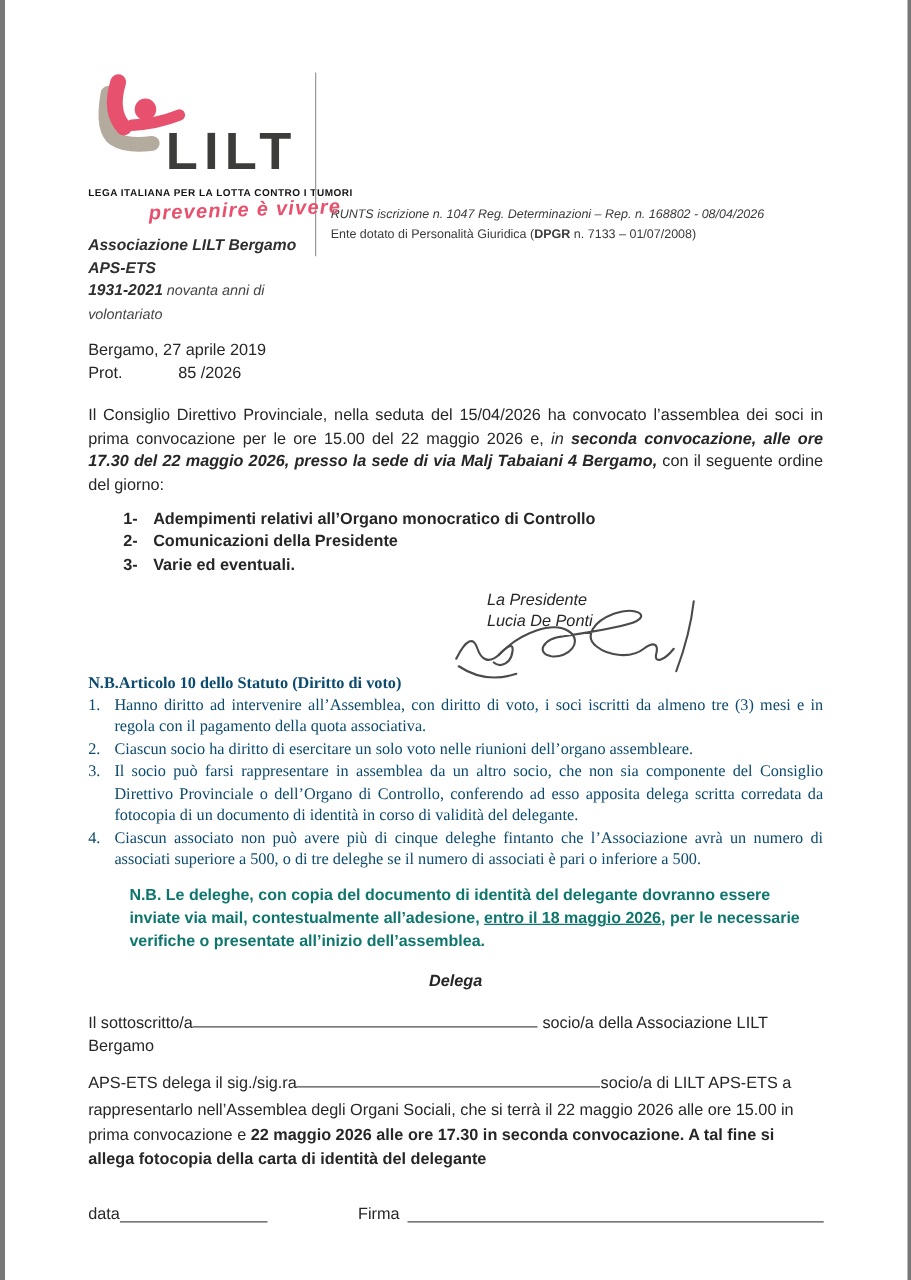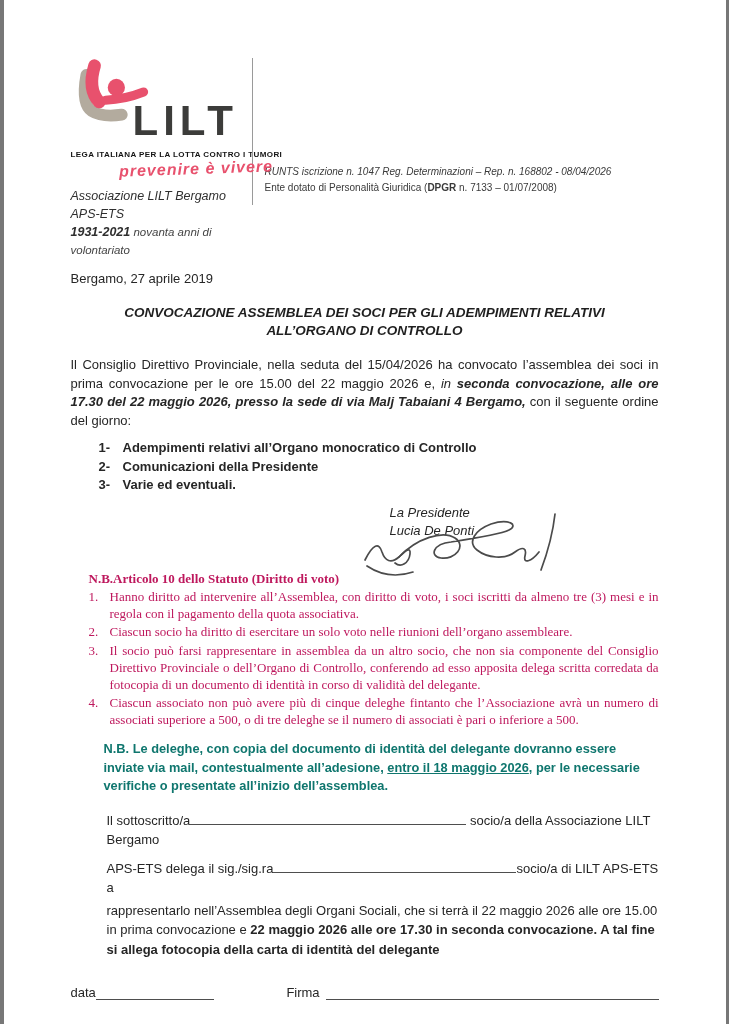--- a/index.html
+++ b/index.html
@@ -33,21 +33,21 @@
   .logo-bar {
     font-size:8px; font-weight:bold; color:#141414; letter-spacing:0.4px;
     margin-top:2px; white-space:nowrap;
   }
   .logo-slogan {
     font-size:16px; font-weight:bold; font-style:italic;
     color:#e8516d; letter-spacing:1px;
     margin:1px 0 0 48px; transform:rotate(-2deg); width:max-content;
   }
   .assoc { margin-top:9px; font-size:12.5px; line-height:1.45; color:#2f2f2f; }
-  .assoc-line1 { font-weight:normal; font-style:italic; }
+  .assoc-line1 { font-weight:bold; font-style:italic; }
   .assoc-years { font-weight:bold; font-style:italic; }
   .assoc-rest { font-style:italic; font-size:11.5px; color:#444; }
 
   
   .date-block { margin-top:10px; line-height:1.4; }
   .prot-line .prot-label { display:inline-block; width:72px; }
   .title {
     text-align:center; font-weight:bold; font-style:italic;
     font-size:13.5px; line-height:1.35; margin-top:16px; color:#1f1f1f;
   }
@@ -57,34 +57,34 @@
 
   .agenda { margin:9px 0 0 28px; font-weight:bold; line-height:1.4; }
   .agenda-row { display:flex; }
   .agenda-num { width:24px; flex-shrink:0; }
 
   .sig-block { position:relative; height:74px; margin-top:2px; }
   .sig-text { position:absolute; left:319px; top:8px; font-style:italic; line-height:1.35; z-index:2; }
   .sig-scrawl { position:absolute; left:288px; top:12px; z-index:3; pointer-events:none; }
 
   
-  .statute { font-family:"Liberation Serif", serif; font-size:13px; line-height:1.32; color:#be185d;margin-left:18px; }
+  .statute { font-family:"Liberation Serif", serif; font-size:13px; line-height:1.32; color:#0c4a6e; }
   .statute-heading { font-weight:bold; }
   .statute-item { display:flex; margin-top:1px; }
   .statute-num { width:21px; flex-shrink:0; }
   .statute-text { flex:1; text-align:justify; }
 
   .note {
     margin:12px 10px 0 33px; font-weight:bold; line-height:1.42; font-size:12.8px; color:#0f766e;
   }
   .note .underline { text-decoration:underline; }
 
   .delega-heading { text-align:center; font-weight:bold; font-style:italic; margin-top:15px; }
 
-  .form { margin-top:16px; line-height:1.5;margin-left:36px; }
+  .form { margin-top:16px; line-height:1.5; }
   .blank { display:inline-block; border-bottom:1px solid #4e4e4e; height:13px; vertical-align:baseline; }
   .blank-1 { width:276px; }
   .blank-2 { width:243px; }
   .form-line1 { margin-bottom:9px; }
   .form-body { margin-top:3px; }
   .form-body .b { font-weight:bold; }
 
   .datafirma { display:flex; margin-top:26px; align-items:flex-end; }
   .blank-data { width:130px; }
   .firma-label { margin-left:72px; margin-right:6px; }
@@ -115,26 +115,23 @@
     </div>
     <div class="header-divider"></div>
     <div class="header-right">
       <div class="registry-line1">RUNTS iscrizione n. 1047 Reg. Determinazioni – Rep. n. 168802 - 08/04/2026</div>
       <div><span>Ente dotato di Personalità Giuridica (</span><span class="registry-bold">DPGR</span><span> n. 7133 – 01/07/2008)</span></div>
     </div>
   </div>
 
   <div class="date-block">
     <div>Bergamo, 27 aprile 2019</div>
-  </div>
-
-  <div class="title">
-    <div>CONVOCAZIONE ASSEMBLEA DEI SOCI PER GLI ADEMPIMENTI RELATIVI</div>
-    <div>ALL’ORGANO DI CONTROLLO</div>
-  </div>
+    <div class="prot-line"><span class="prot-label">Prot.</span><span>85 /2026</span></div>
+  </div>
+
 
   <p class="intro"><span>Il Consiglio Direttivo Provinciale, nella seduta del 15/04/2026 ha convocato l’assemblea dei soci in prima convocazione per le ore 15.00 del 22 maggio 2026 e, </span><span class="it">in </span><span class="bi">seconda convocazione, alle ore 17.30 del 22 maggio 2026, presso la sede di via Malj Tabaiani 4 Bergamo,</span><span> con il seguente ordine del giorno:</span></p>
 
   <div class="agenda">
     <div class="agenda-row">
         <span class="agenda-num">1-</span>
         <span>Adempimenti relativi all’Organo monocratico di Controllo</span>
       </div>
     <div class="agenda-row">
         <span class="agenda-num">2-</span>
@@ -176,20 +173,21 @@
         <span class="statute-text">Il socio può farsi rappresentare in assemblea da un altro socio, che non sia componente del Consiglio Direttivo Provinciale o dell’Organo di Controllo, conferendo ad esso apposita delega scritta corredata da fotocopia di un documento di identità in corso di validità del delegante.</span>
       </div>
     <div class="statute-item">
         <span class="statute-num">4.</span>
         <span class="statute-text">Ciascun associato non può avere più di cinque deleghe fintanto che l’Associazione avrà un numero di associati superiore a 500, o di tre deleghe se il numero di associati è pari o inferiore a 500.</span>
       </div>
   </div>
 
   <p class="note"><span>N.B. Le deleghe, con copia del documento di identità del delegante dovranno essere inviate via mail, contestualmente all’adesione, </span><span class="underline">entro il 18 maggio 2026</span><span>, per le necessarie verifiche o presentate all’inizio dell’assemblea.</span></p>
 
+  <div class="delega-heading">Delega</div>
 
   <div class="form">
     <div class="form-line1"><span>Il sottoscritto/a</span><span class="blank blank-1"></span><span> socio/a della Associazione LILT Bergamo</span></div>
     <div><span>APS-ETS  delega il  sig./sig.ra</span><span class="blank blank-2"></span><span>socio/a di LILT APS-ETS a</span></div>
     <div class="form-body"><span>rappresentarlo nell’Assemblea degli Organi Sociali, che si terrà il 22 maggio 2026 alle ore 15.00 in prima convocazione e </span><span class="b">22 maggio 2026 alle ore 17.30 in seconda convocazione. A tal fine si allega fotocopia della carta di identità del delegante</span></div>
   </div>
 
   <div class="datafirma">
     <span>data</span>
       <span class="blank blank-data"></span>

